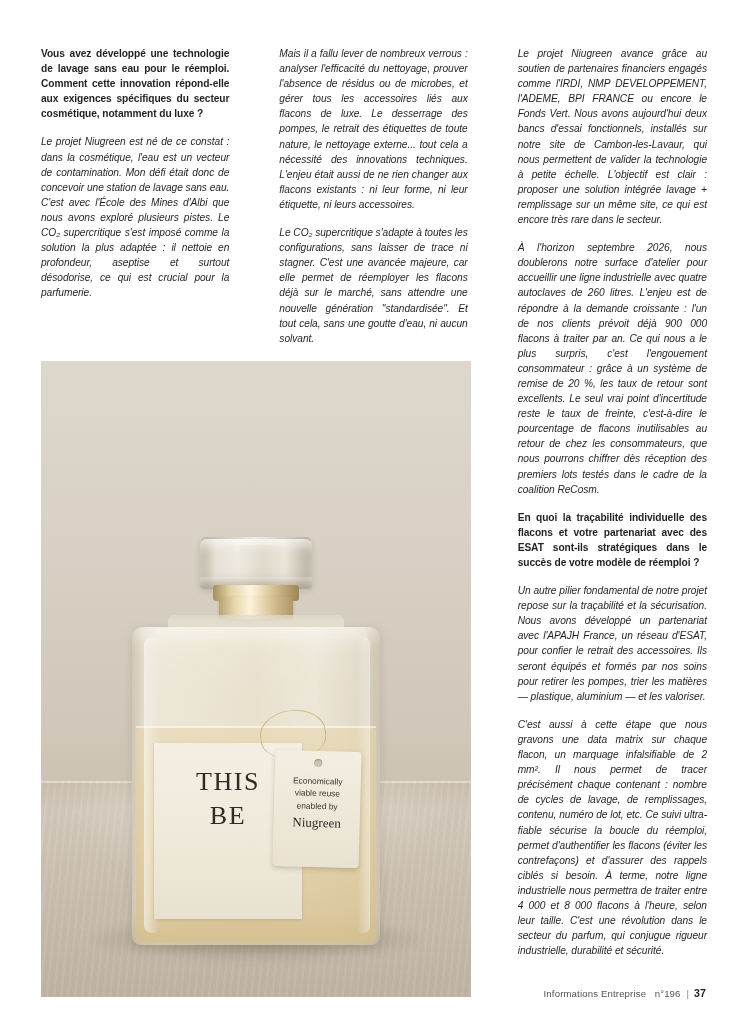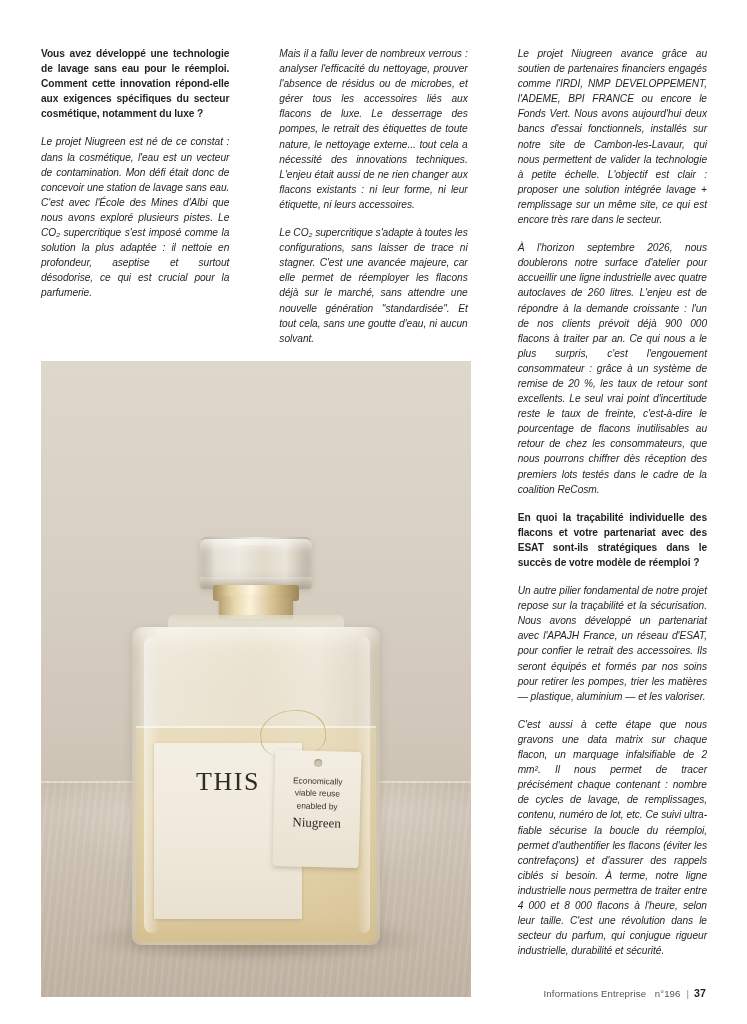--- a/index.html
+++ b/index.html
@@ -361,20 +361,21 @@
 
         <div class="bottle-body">
           <div class="liquid"></div>
           <div class="liquid-line"></div>
           <div class="body-hl-left"></div>
           <div class="body-hl-right"></div>
 
           <div class="label">
             <div class="label-text">
               <div>THIS</div>
+              <div>BE</div>
             </div>
           </div>
 
           <div class="cord"></div>
 
           <div class="tag">
             <div class="tag-hole"></div>
             <div class="tag-text">
               <div>Economically</div>
               <div>viable reuse</div>

